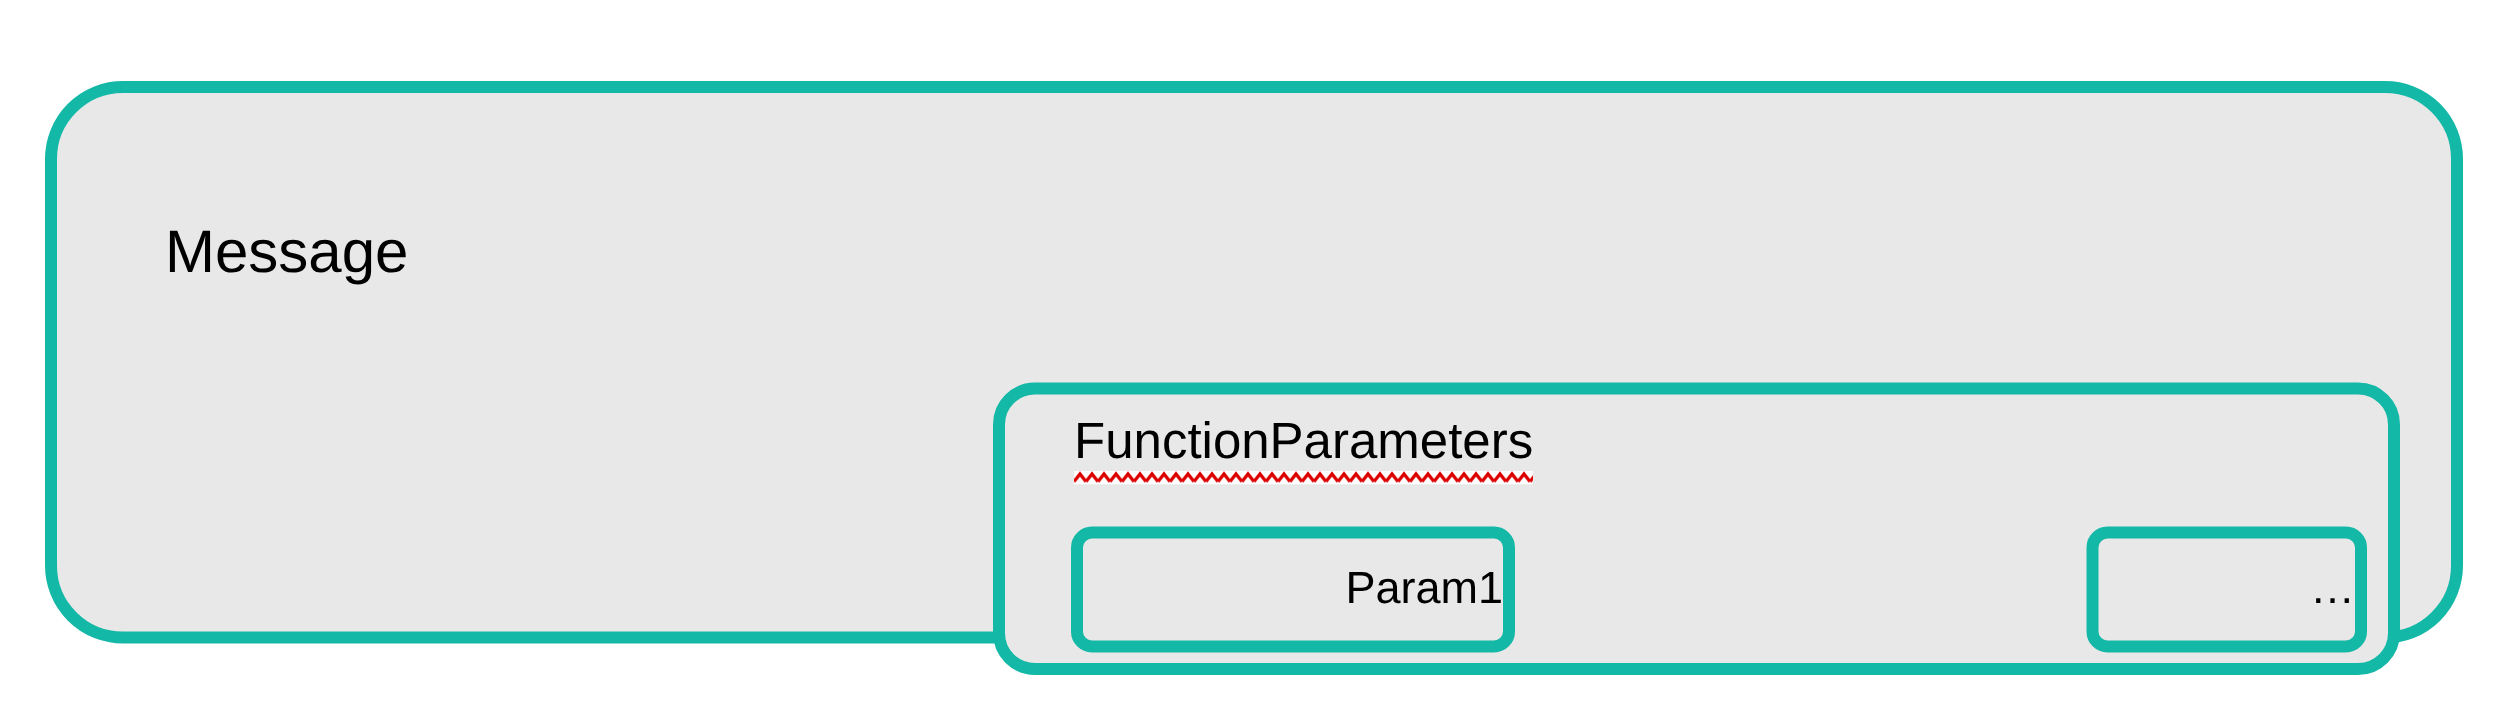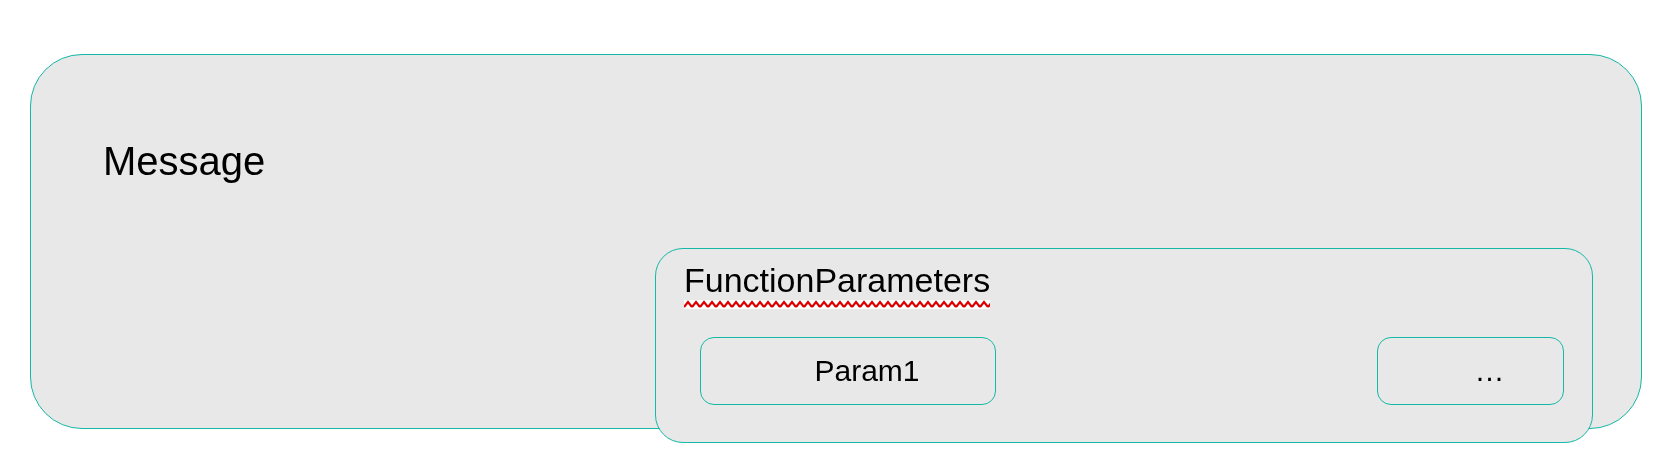--- a/index.html
+++ b/index.html
@@ -12,21 +12,21 @@
   .canvas {
     position: relative;
     width: 1666px;
     height: 468px;
     background: #ffffff;
     overflow: hidden;
   }
   .box {
     position: absolute;
     box-sizing: border-box;
-    border: 1px solid #14b8a6;
+    border: 8px solid #14b8a6;
     background: #e8e8e8;
   }
   .outer-box {
     left: 30px;
     top: 54px;
     width: 1612px;
     height: 375px;
     border-radius: 52px;
   }
   .message-label {
@@ -55,42 +55,42 @@
   }
   .fp-box {
     left: 624px;
     top: 193px;
     width: 938px;
     height: 195px;
     border-radius: 28px;
   }
   .fp-label-wrap {
     position: absolute;
-    left: 28px;
+    left: 46px;
     top: 12px;
     display: inline-block;
   }
   .fp-label {
     font-size: 34px;
     line-height: 38px;
     white-space: nowrap;
   }
   .squiggle {
     display: block;
     margin-top: 1px;
     width: 100%;
     height: 9px;
   }
   .param-box {
     top: 88px;
-    height: 68px;
+    height: 84px;
     border-radius: 14px;
     display: flex;
     align-items: center;
-    justify-content: center;
+    justify-content: flex-end;
     padding-left: 38px;
   }
   .param-label {
     font-size: 30px;
     line-height: 34px;
     white-space: nowrap;
   }
   .param-1 { left: 44px;  width: 296px; }
   .param-2 { left: 387px; width: 288px; }
   .param-3 { left: 721px; width: 187px; }

